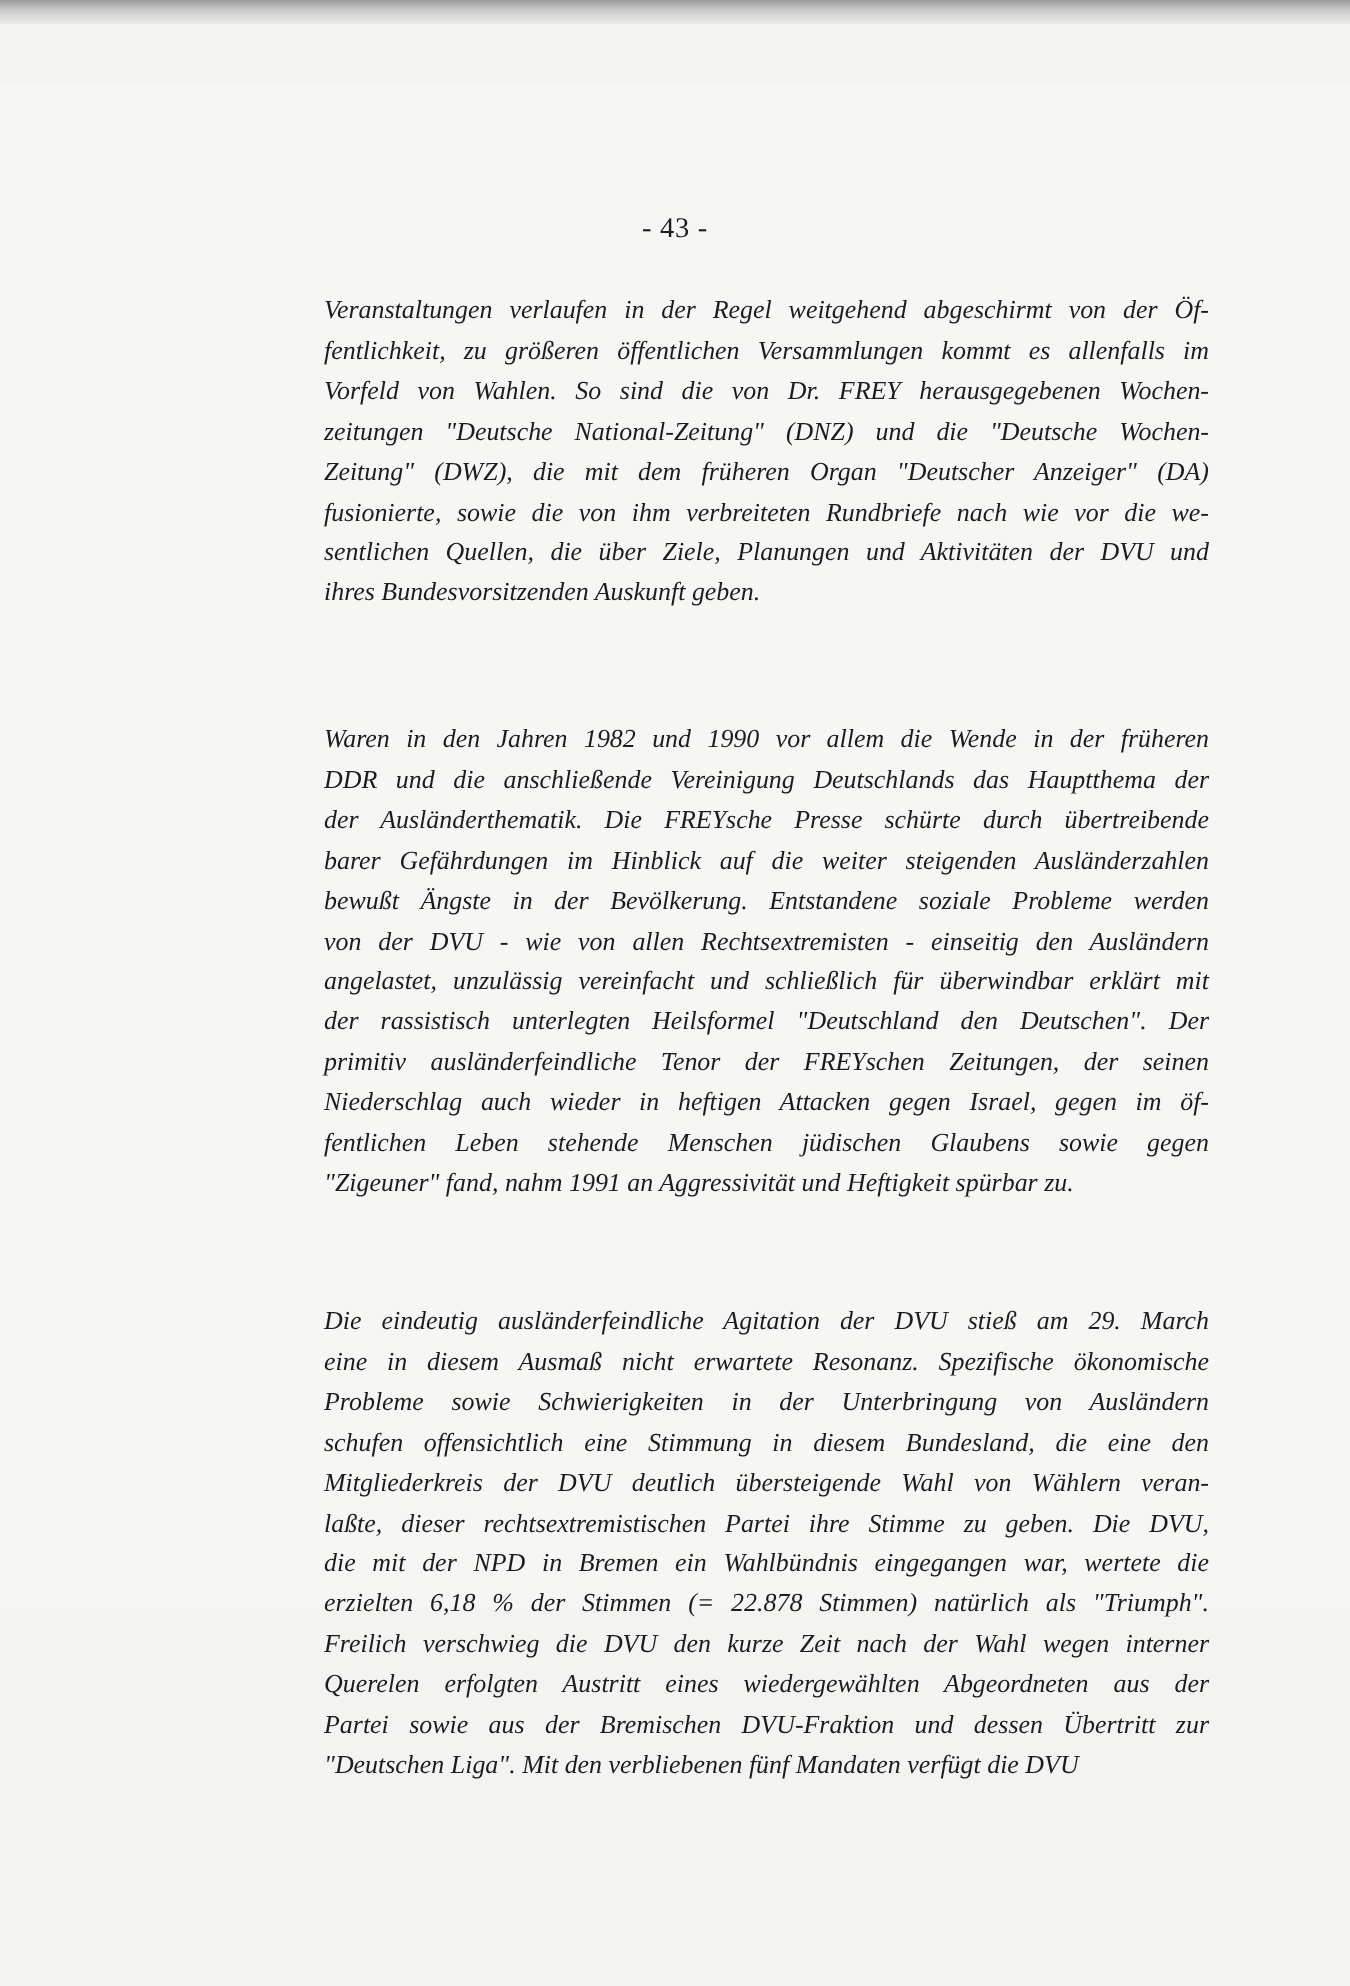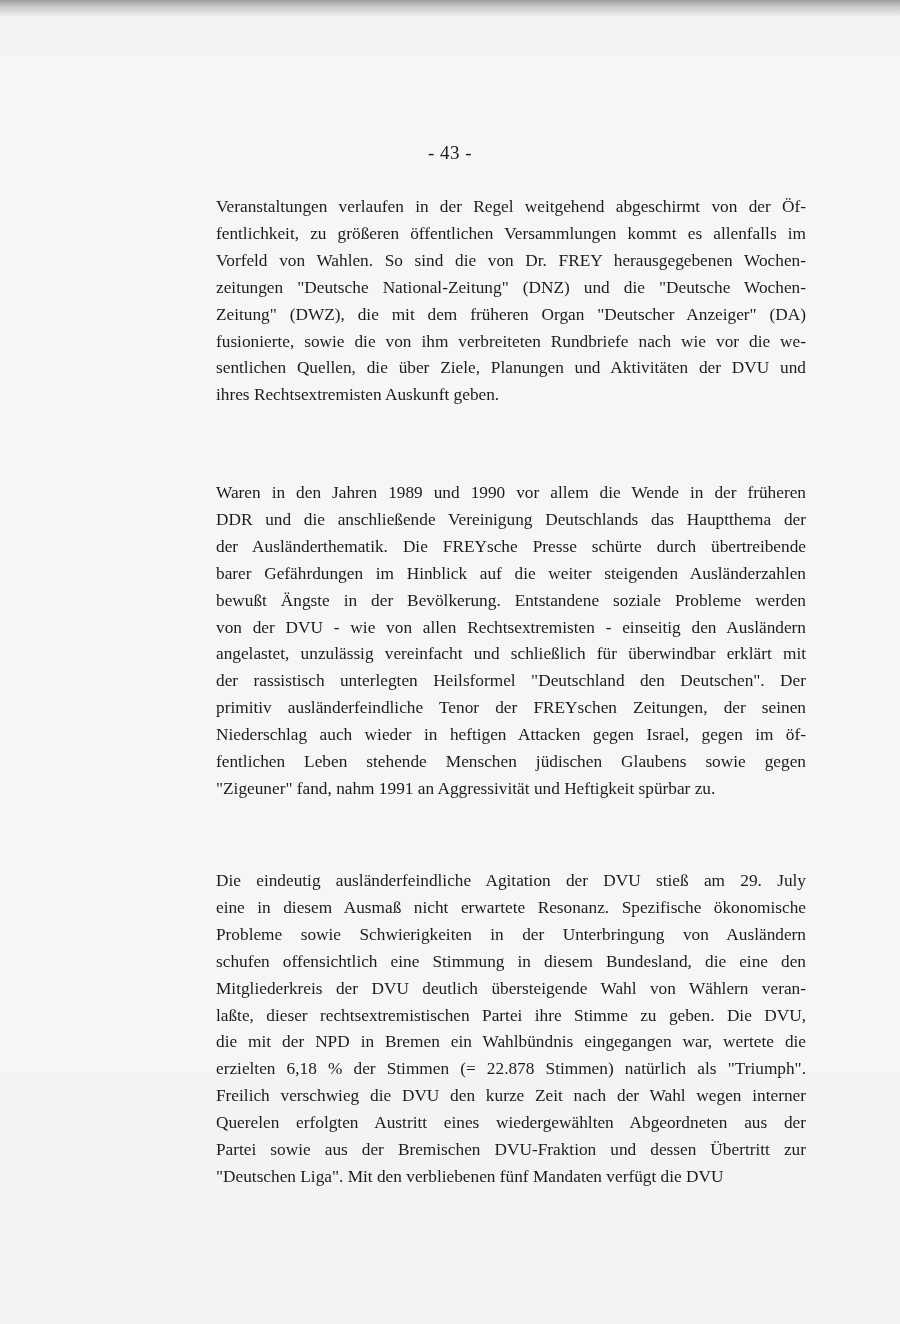--- a/index.html
+++ b/index.html
@@ -18,21 +18,21 @@
       position: absolute; left: 0; top: 16px; width: 900px; height: 1016px;
       background: #f6f6f4;
       margin-top: 40px;
     }
     .page-number {
       position: absolute; left: 0; width: 900px; top: 86px;
       text-align: center; font-size: 19px; letter-spacing: 0.5px;
     }
     .para {
       position: absolute; left: 216px; width: 590px;
-      font-size: 17.3px; line-height: 26.9px;
+      font-size: 17.3px; line-height: 26.9px; font-style: italic;
     }
     .line {
       display: block; white-space: nowrap;
       text-align: justify; text-align-last: justify;
     }
     .line.last { text-align-last: left; }
     #p1 { top: 138px; }
     #p2 { top: 424px; }
     #p3 { top: 812px; }
   </style>
@@ -45,38 +45,38 @@
   <div class="page-number">- 43 -</div>
 
   <div class="para" id="p1">
       <span class="line">Veranstaltungen verlaufen in der Regel weitgehend abgeschirmt von der Öf-</span>
       <span class="line">fentlichkeit, zu größeren öffentlichen Versammlungen kommt es allenfalls im</span>
       <span class="line">Vorfeld von Wahlen. So sind die von Dr. FREY herausgegebenen Wochen-</span>
       <span class="line">zeitungen "Deutsche National-Zeitung" (DNZ) und die "Deutsche Wochen-</span>
       <span class="line">Zeitung" (DWZ), die mit dem früheren Organ "Deutscher Anzeiger" (DA)</span>
       <span class="line">fusionierte, sowie die von ihm verbreiteten Rundbriefe nach wie vor die we-</span>
       <span class="line">sentlichen Quellen, die über Ziele, Planungen und Aktivitäten der DVU und</span>
-      <span class="line last">ihres Rechtsextremisten Auskunft geben.</span>
+      <span class="line last">ihres Bundesvorsitzenden Auskunft geben.</span>
     </div>
   <div class="para" id="p2">
-      <span class="line">Waren in den Jahren 1989 und 1990 vor allem die Wende in der früheren</span>
+      <span class="line">Waren in den Jahren 1982 und 1990 vor allem die Wende in der früheren</span>
       <span class="line">DDR und die anschließende Vereinigung Deutschlands das Hauptthema der</span>
       <span class="line">der Ausländerthematik. Die FREYsche Presse schürte durch übertreibende</span>
       <span class="line">barer Gefährdungen im Hinblick auf die weiter steigenden Ausländerzahlen</span>
       <span class="line">bewußt Ängste in der Bevölkerung. Entstandene soziale Probleme werden</span>
       <span class="line">von der DVU - wie von allen Rechtsextremisten - einseitig den Ausländern</span>
       <span class="line">angelastet, unzulässig vereinfacht und schließlich für überwindbar erklärt mit</span>
       <span class="line">der rassistisch unterlegten Heilsformel "Deutschland den Deutschen". Der</span>
       <span class="line">primitiv ausländerfeindliche Tenor der FREYschen Zeitungen, der seinen</span>
       <span class="line">Niederschlag auch wieder in heftigen Attacken gegen Israel, gegen im öf-</span>
       <span class="line">fentlichen Leben stehende Menschen jüdischen Glaubens sowie gegen</span>
       <span class="line last">"Zigeuner" fand, nahm 1991 an Aggressivität und Heftigkeit spürbar zu.</span>
     </div>
   <div class="para" id="p3">
-      <span class="line">Die eindeutig ausländerfeindliche Agitation der DVU stieß am 29. July</span>
+      <span class="line">Die eindeutig ausländerfeindliche Agitation der DVU stieß am 29. March</span>
       <span class="line">eine in diesem Ausmaß nicht erwartete Resonanz. Spezifische ökonomische</span>
       <span class="line">Probleme sowie Schwierigkeiten in der Unterbringung von Ausländern</span>
       <span class="line">schufen offensichtlich eine Stimmung in diesem Bundesland, die eine den</span>
       <span class="line">Mitgliederkreis der DVU deutlich übersteigende Wahl von Wählern veran-</span>
       <span class="line">laßte, dieser rechtsextremistischen Partei ihre Stimme zu geben. Die DVU,</span>
       <span class="line">die mit der NPD in Bremen ein Wahlbündnis eingegangen war, wertete die</span>
       <span class="line">erzielten 6,18 % der Stimmen (= 22.878 Stimmen) natürlich als "Triumph".</span>
       <span class="line">Freilich verschwieg die DVU den kurze Zeit nach der Wahl wegen interner</span>
       <span class="line">Querelen erfolgten Austritt eines wiedergewählten Abgeordneten aus der</span>
       <span class="line">Partei sowie aus der Bremischen DVU-Fraktion und dessen Übertritt zur</span>

